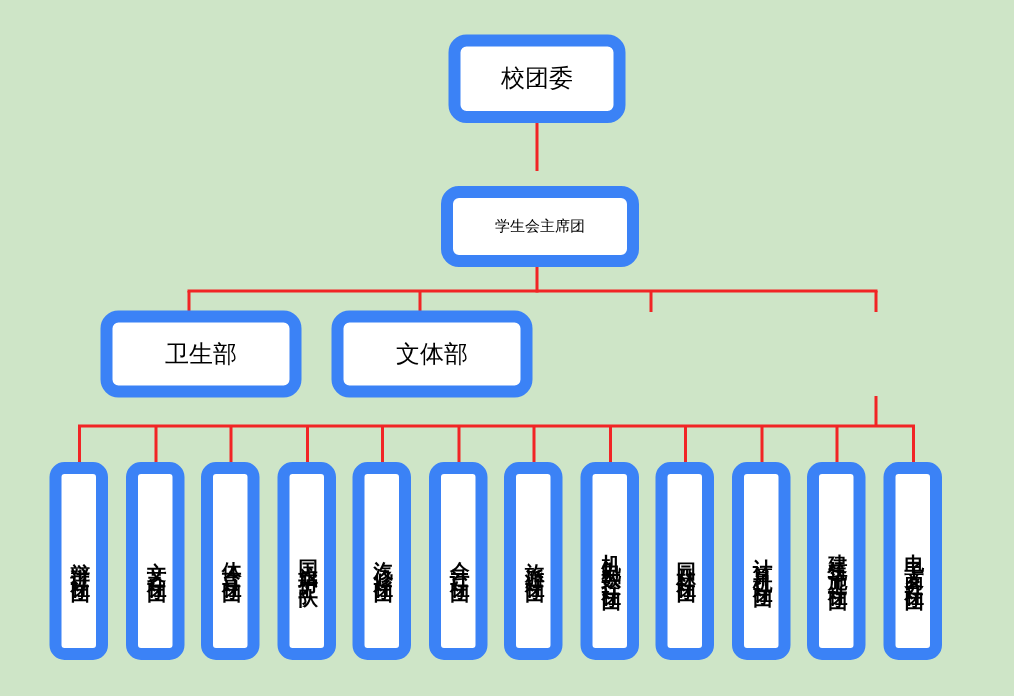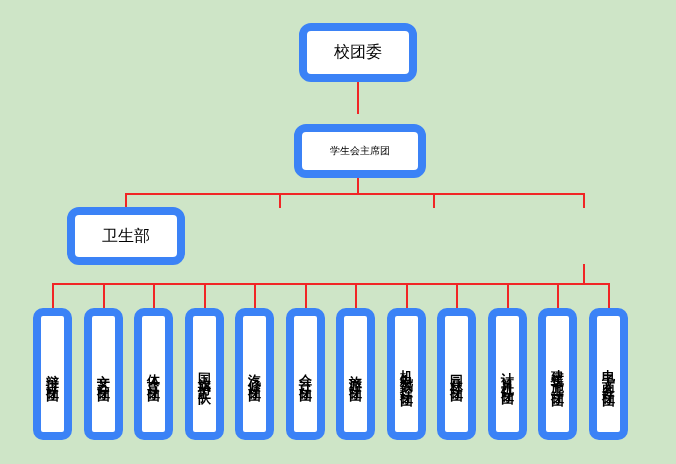--- a/index.html
+++ b/index.html
@@ -7,21 +7,21 @@
     position:relative;width:676px;height:464px;background:#cee5c7;
     font-family:"DejaVu Sans",sans-serif;color:#000;overflow:hidden;
   }
   .node{
     position:absolute;background:#ffffff;border:8px solid #3b82f6;
     box-sizing:border-box;display:flex;align-items:center;justify-content:center;
     text-align:right;
   }
   .lvl1{left:299px;top:23px;width:118px;height:59px;border-radius:12px;font-size:16px;}
   .lvl2{left:294px;top:113px;width:132px;height:54px;border-radius:12px;font-size:10px;margin-top:11px;}
-  .dept{top:207px;width:118px;height:58px;border-radius:12px;font-size:16px;}
+  .dept{top:207px;width:134px;height:58px;border-radius:12px;font-size:16px;}
   .dept.d1{left:67px;} .dept.d2{left:221px;} .dept.d3{left:375px;} .dept.d4{left:525px;}
   .club{
     top:308px;width:39px;height:132px;border-radius:10px;
     font-size:13px;font-weight:bold;
     writing-mode:vertical-rl;text-orientation:upright;letter-spacing:5px;
     line-height:33px;
   }
   .club.c1{left:33px;} .club.c2{left:84px;} .club.c3{left:134px;} .club.c4{left:185px;}
   .club.c5{left:235px;} .club.c6{left:286px;} .club.c7{left:336px;} .club.c8{left:387px;}
   .club.c9{left:437px;} .club.c10{left:488px;} .club.c11{left:538px;} .club.c12{left:589px;}
@@ -71,20 +71,23 @@
     <span>校团委</span>
   </div>
 
   <div class="node lvl2">
     <span>学生会主席团</span>
   </div>
 
   <div class="node dept d1">
     <span>卫生部</span>
   </div>
+  <div class="node dept d2">
+    <span>文体部</span>
+  </div>
 
   <div class="node club c1">
     <span>辩讲社团</span>
   </div>
   <div class="node club c2">
     <span>文艺社团</span>
   </div>
   <div class="node club c3">
     <span>体育社团</span>
   </div>

